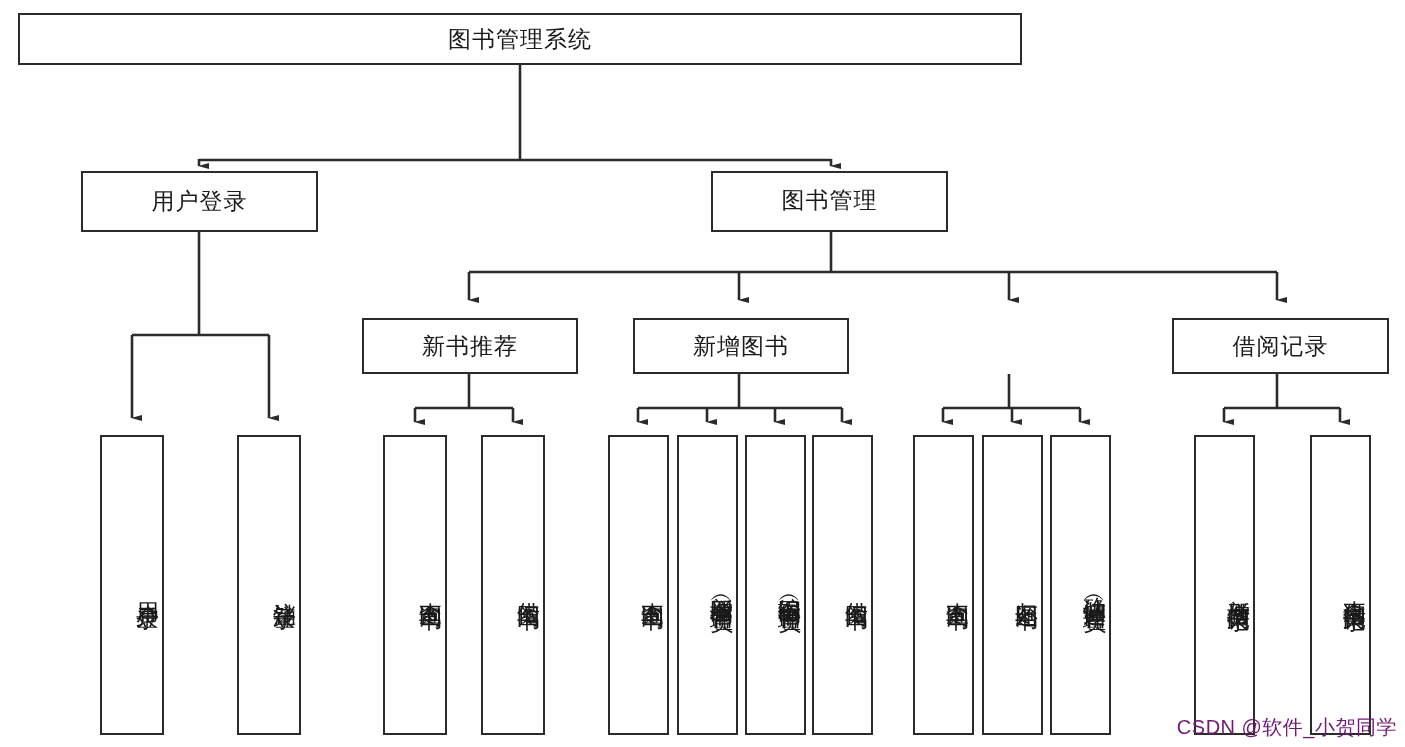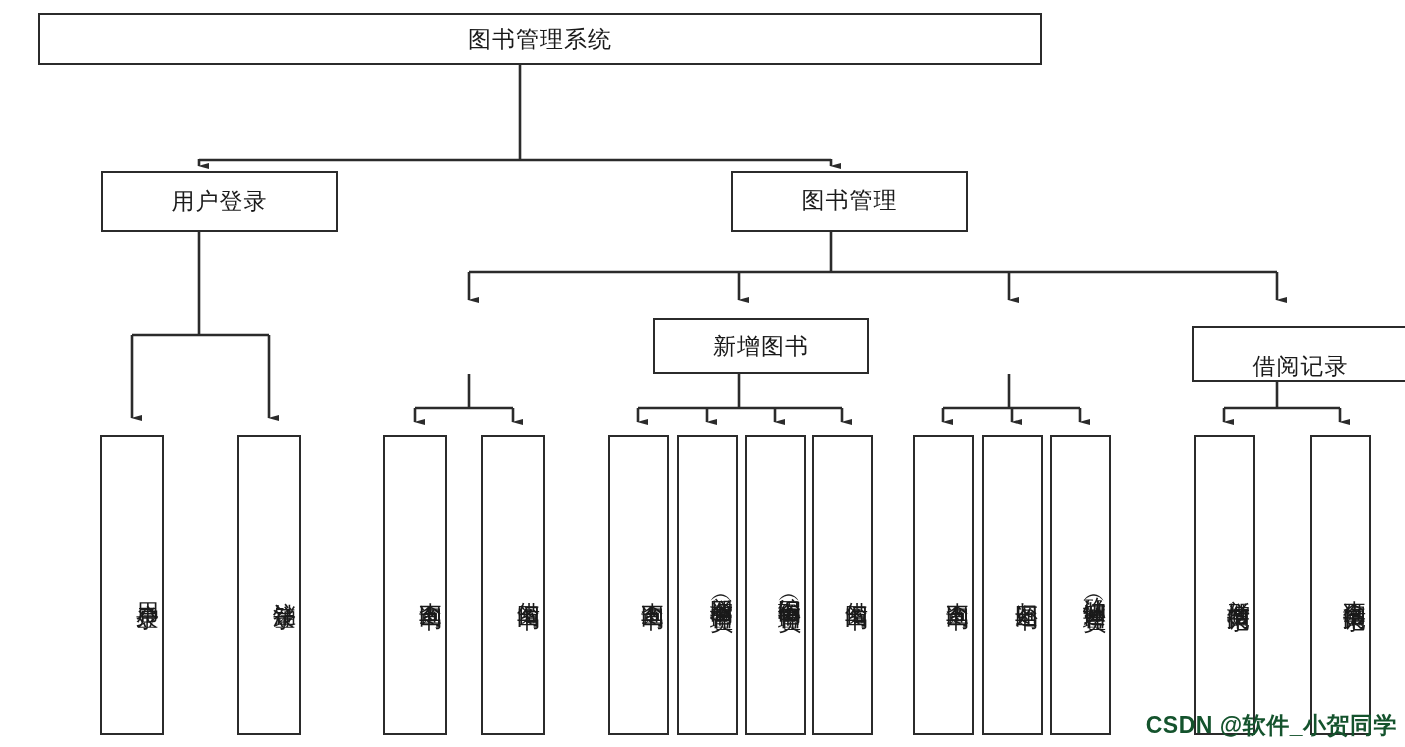--- a/index.html
+++ b/index.html
@@ -33,45 +33,43 @@
     display: flex;
     align-items: center;
     justify-content: center;
     text-align: center;
     color: #1a1a1a;
     line-height: 1.22;
   }
   .node.horiz {
     font-size: 23px;
     letter-spacing: 1px;
-    margin-left: 20px;
   }
   .node.vert {
     writing-mode: vertical-rl;
     text-orientation: upright;
     font-size: 23px;
     letter-spacing: 2px;
     padding-top: 6px;
     align-items: flex-start;
     justify-content: center;
   }
   .node.vert .label {
     writing-mode: vertical-rl;
     text-orientation: upright;
     display: block;
   }
   .watermark {
     position: absolute;
     right: 8px;
     bottom: 6px;
-    font-size: 23px;
-    color: #14532d;
+    font-size: 20px;
+    color: #701a75;
     white-space: nowrap;
     letter-spacing: 0.5px;
-    font-weight: bold;
   }
 </style>
 </head>
 <body>
 
 <div id="canvas">
 
   <svg class="edges" viewBox="0 0 1405 747">
     <defs>
       <marker id="arrow" markerWidth="10" markerHeight="12" refX="3" refY="10" orient="auto" markerUnits="userSpaceOnUse">
@@ -128,24 +126,27 @@
     <span class="label">图书管理系统</span>
   </div>
 
   <div class="node horiz" style="left:81px; top:171px; width:237px; height:61px;">
     <span class="label">用户登录</span>
   </div>
   <div class="node horiz" style="left:711px; top:171px; width:237px; height:61px;font-family:Liberation Serif, serif;">
     <span class="label">图书管理</span>
   </div>
 
+  <div class="node horiz" style="left:362px; top:318px; width:216px; height:56px;">
+    <span class="label">新书推荐</span>
+  </div>
   <div class="node horiz" style="left:633px; top:318px; width:216px; height:56px;">
     <span class="label">新增图书</span>
   </div>
-  <div class="node horiz" style="left:1172px; top:326px; width:217px; height:56px;align-items:flex-end;">
+  <div class="node horiz" style="left:1172px; top:318px; width:217px; height:56px;">
     <span class="label">借阅记录</span>
   </div>
 
   <div class="node vert" style="left:100px; top:435px; width:64px; height:300px;">
     <span class="label">用户登录</span>
   </div>
   <div class="node vert" style="left:237px; top:435px; width:64px; height:300px;">
     <span class="label">注销登录</span>
   </div>
 

